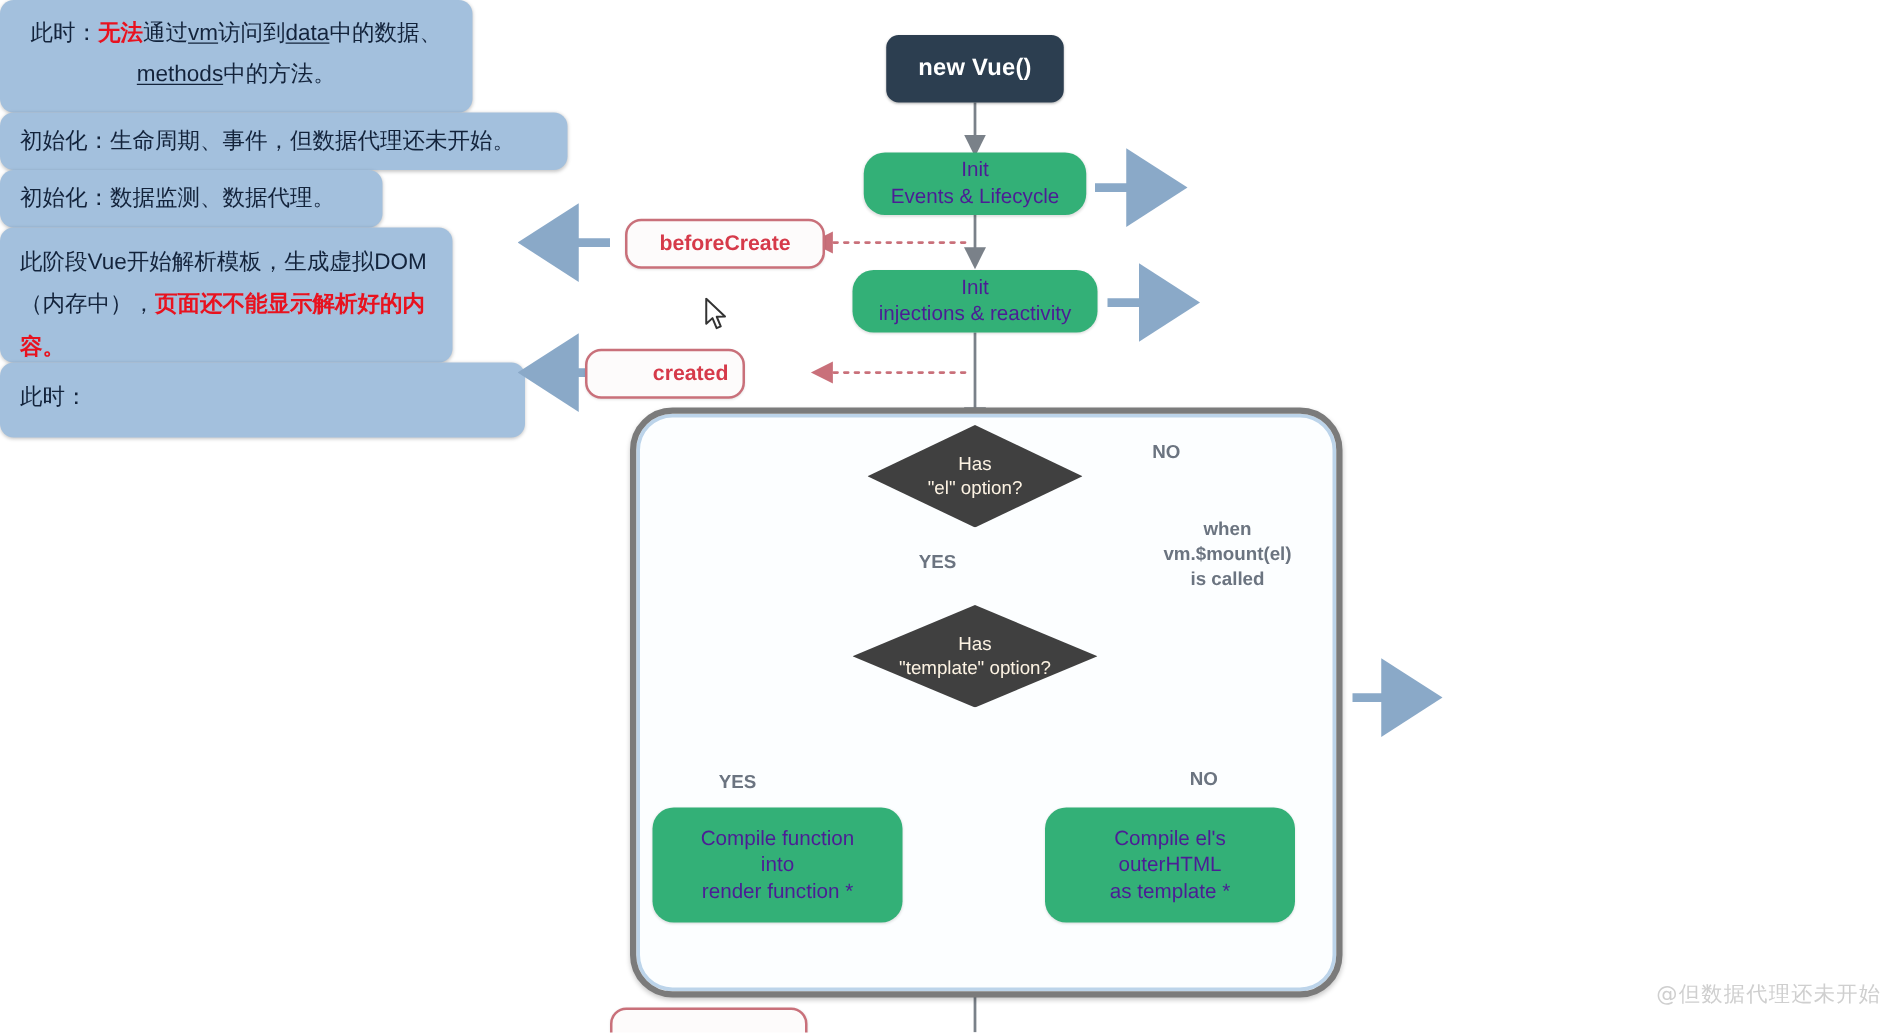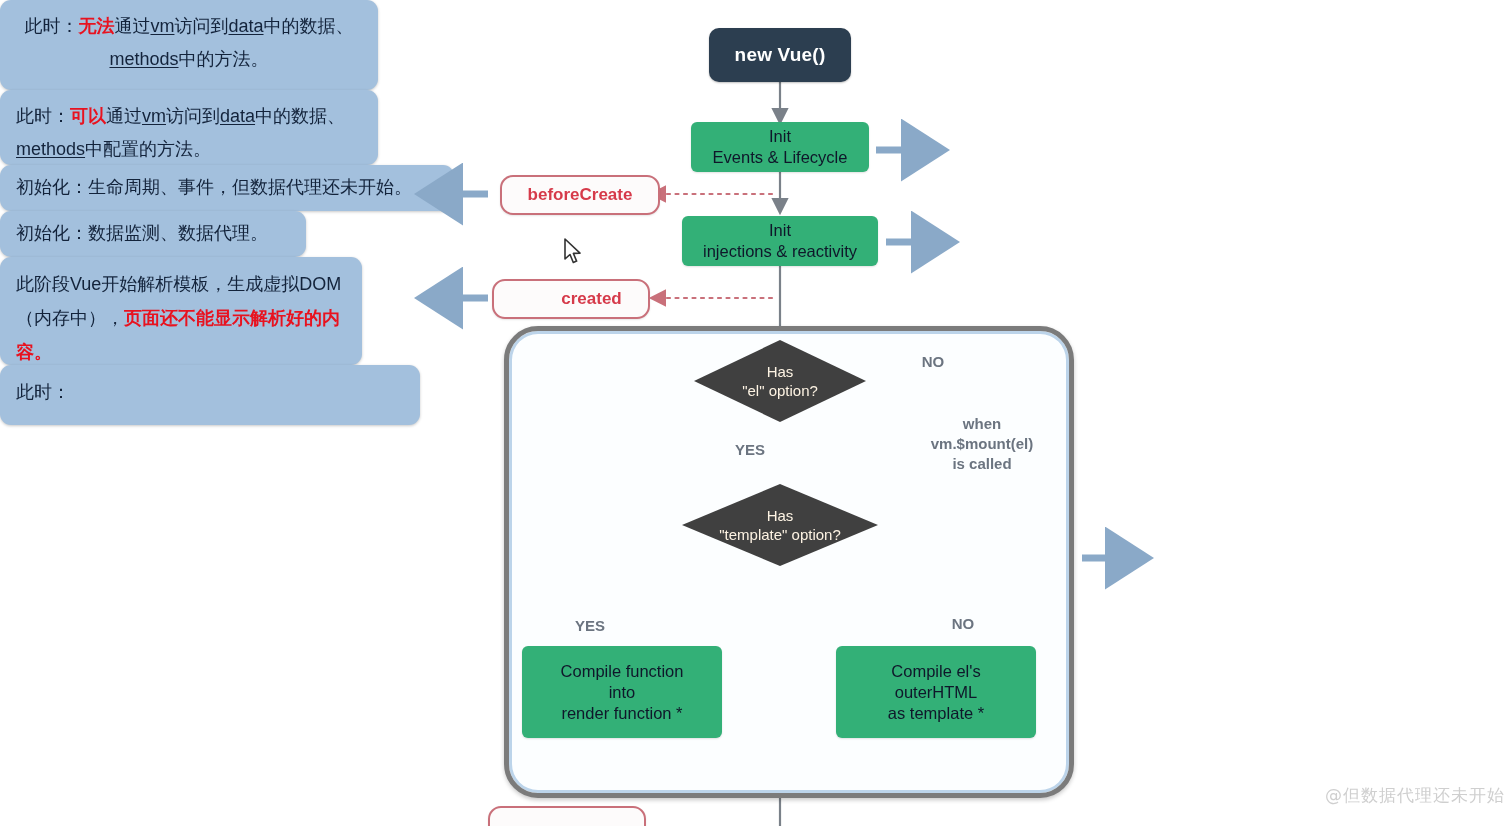--- a/index.html
+++ b/index.html
@@ -17,21 +17,21 @@
 
   
   .vue-start{
     background:#2c3e50;color:#ffffff;border-radius:10px;
     font-size:19px;font-weight:bold;letter-spacing:.2px;
     box-shadow:0 1px 2px rgba(0,0,0,.25);
   }
 
   
   .green{
-    background:#33b077;color:#0f172a;border-radius:6px;
+    background:#33b077;color:#4c1d95;border-radius:17px;
     font-size:16.5px;line-height:21px;font-weight:400;
     box-shadow:0 1px 2px rgba(0,0,0,.12);
   }
   .green .ln{display:block;}
 
   
   .hook{
     background:#fdfbfb;border:2px solid #c9707a;border-radius:13px;
     color:#d63a4a;font-size:17px;font-weight:bold;
     box-shadow:0 1px 2px rgba(0,0,0,.10);
@@ -155,21 +155,21 @@
   <div class="node green" style="left:836px;top:646px;width:200px;height:92px;flex-direction:column;">
     <span class="ln">Compile el's</span>
     <span class="ln">outerHTML</span>
     <span class="ln">as template *</span>
   </div>
 
   <div class="node hook" style="left:500px;top:175px;width:160px;height:40px;">
     <span>beforeCreate</span>
   </div>
 
-  <div class="node hook" style="left:492px;top:279px;width:158px;height:40px;padding-left:41px;">
+  <div class="node hook" style="left:468px;top:279px;width:128px;height:40px;padding-left:41px;">
     <span>created</span>
   </div>
 
   <div class="node hook" style="left:488px;top:806px;width:158px;height:40px;"></div>
 
   <div class="flabel" style="left:908px;top:352px;width:50px;">NO</div>
   <div class="flabel" style="left:722px;top:440px;width:56px;">YES</div>
 
   <div class="flabel" style="left:908px;top:414px;width:148px;">
     <div>when</div>
@@ -177,23 +177,20 @@
     <div>is called</div>
   </div>
 
   <div class="flabel" style="left:562px;top:616px;width:56px;">YES</div>
   <div class="flabel" style="left:938px;top:614px;width:50px;">NO</div>
 
   <div class="callout" style="left:50px;top:148px;width:378px;height:90px;text-align:center;">
     <span>此时：</span><b>无法</b><span>通过</span><span class="u">vm</span><span>访问到</span><span class="u">data</span><span>中的数据、</span><span class="u">methods</span><span>中的方法。</span>
   </div>
 
-  <div class="callout" style="left:50px;top:266px;width:378px;height:75px;">
-    <span>此时：</span><b>可以</b><span>通过</span><span class="u">vm</span><span>访问到</span><span class="u">data</span><span>中的数据、</span><span class="u">methods</span><span>中配置的方法。</span>
-  </div>
 
   <div class="callout" style="left:948px;top:127px;width:454px;height:46px;line-height:26px;padding-top:9px;">初始化：生命周期、事件，但数据代理还未开始。</div>
 
   <div class="callout" style="left:956px;top:220px;width:306px;height:46px;line-height:26px;padding-top:9px;">初始化：数据监测、数据代理。</div>
 
   <div class="callout" style="left:1146px;top:508px;width:362px;height:108px;line-height:34px;">
     <span>此阶段Vue开始解析模板，生成虚拟DOM（内存中），</span><span class="red">页面还不能显示解析好的内容。</span>
   </div>
 
   <div class="callout" style="left:16px;top:778px;width:420px;height:60px;line-height:34px;">此时：</div>

